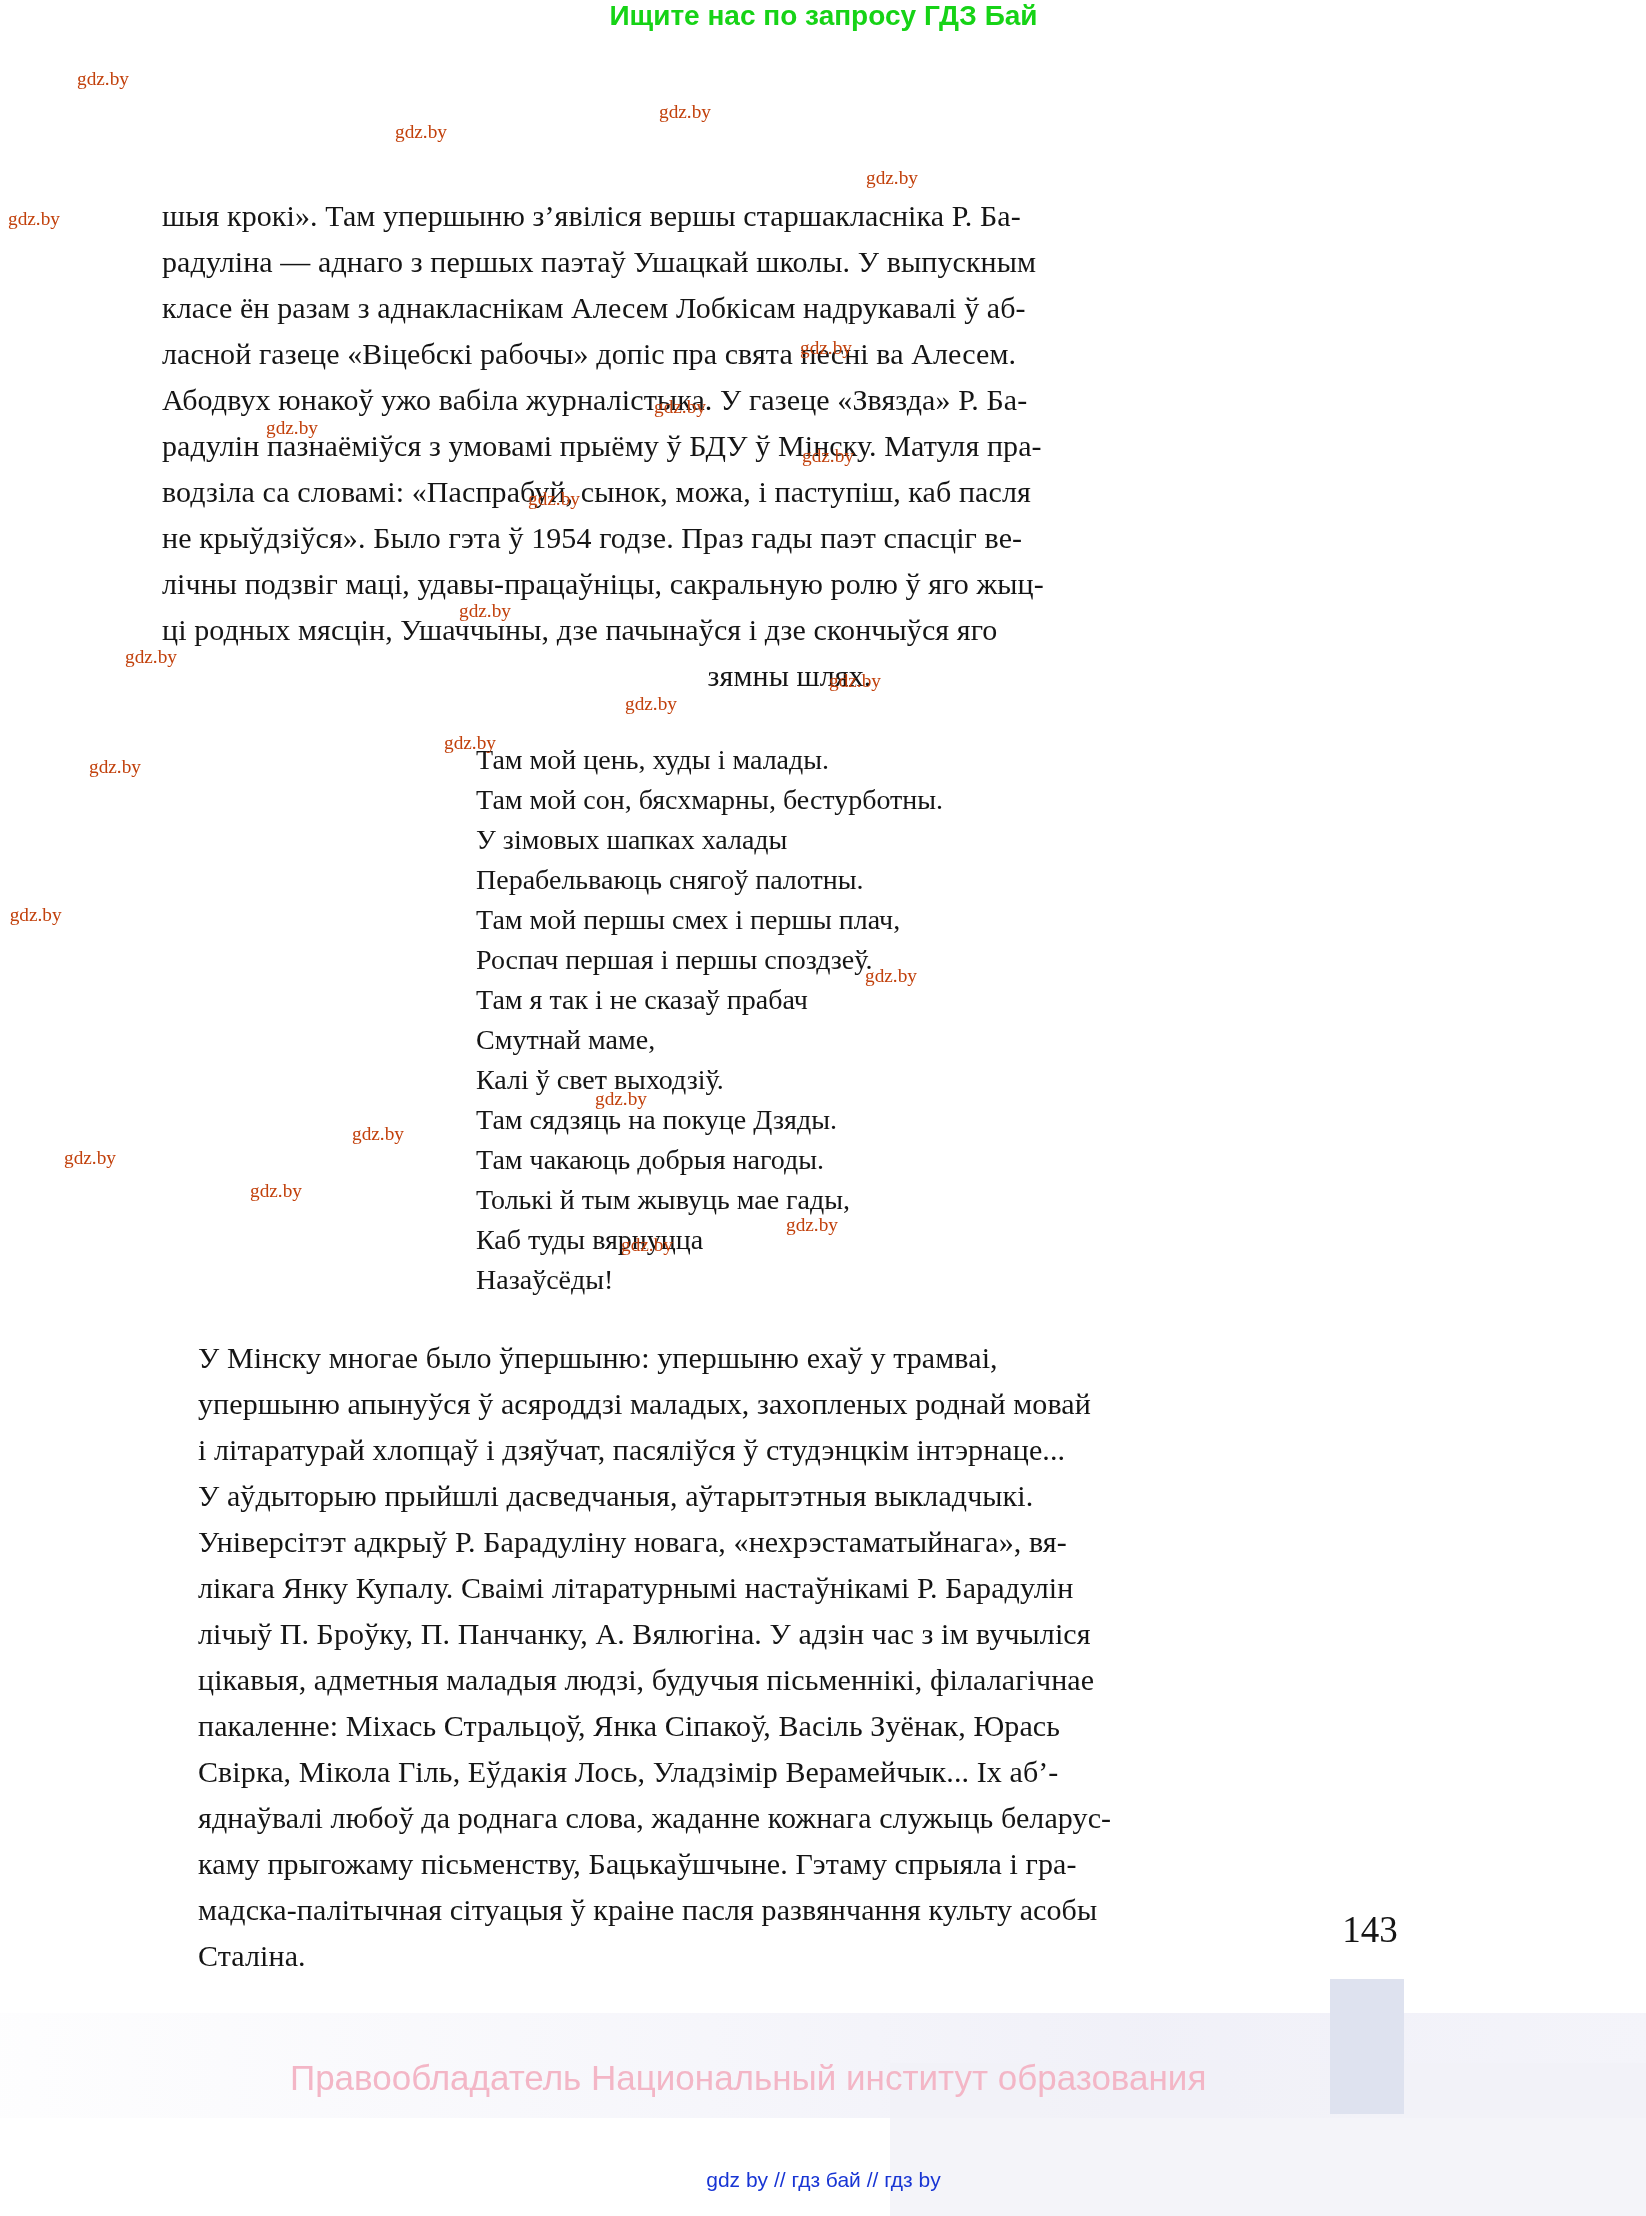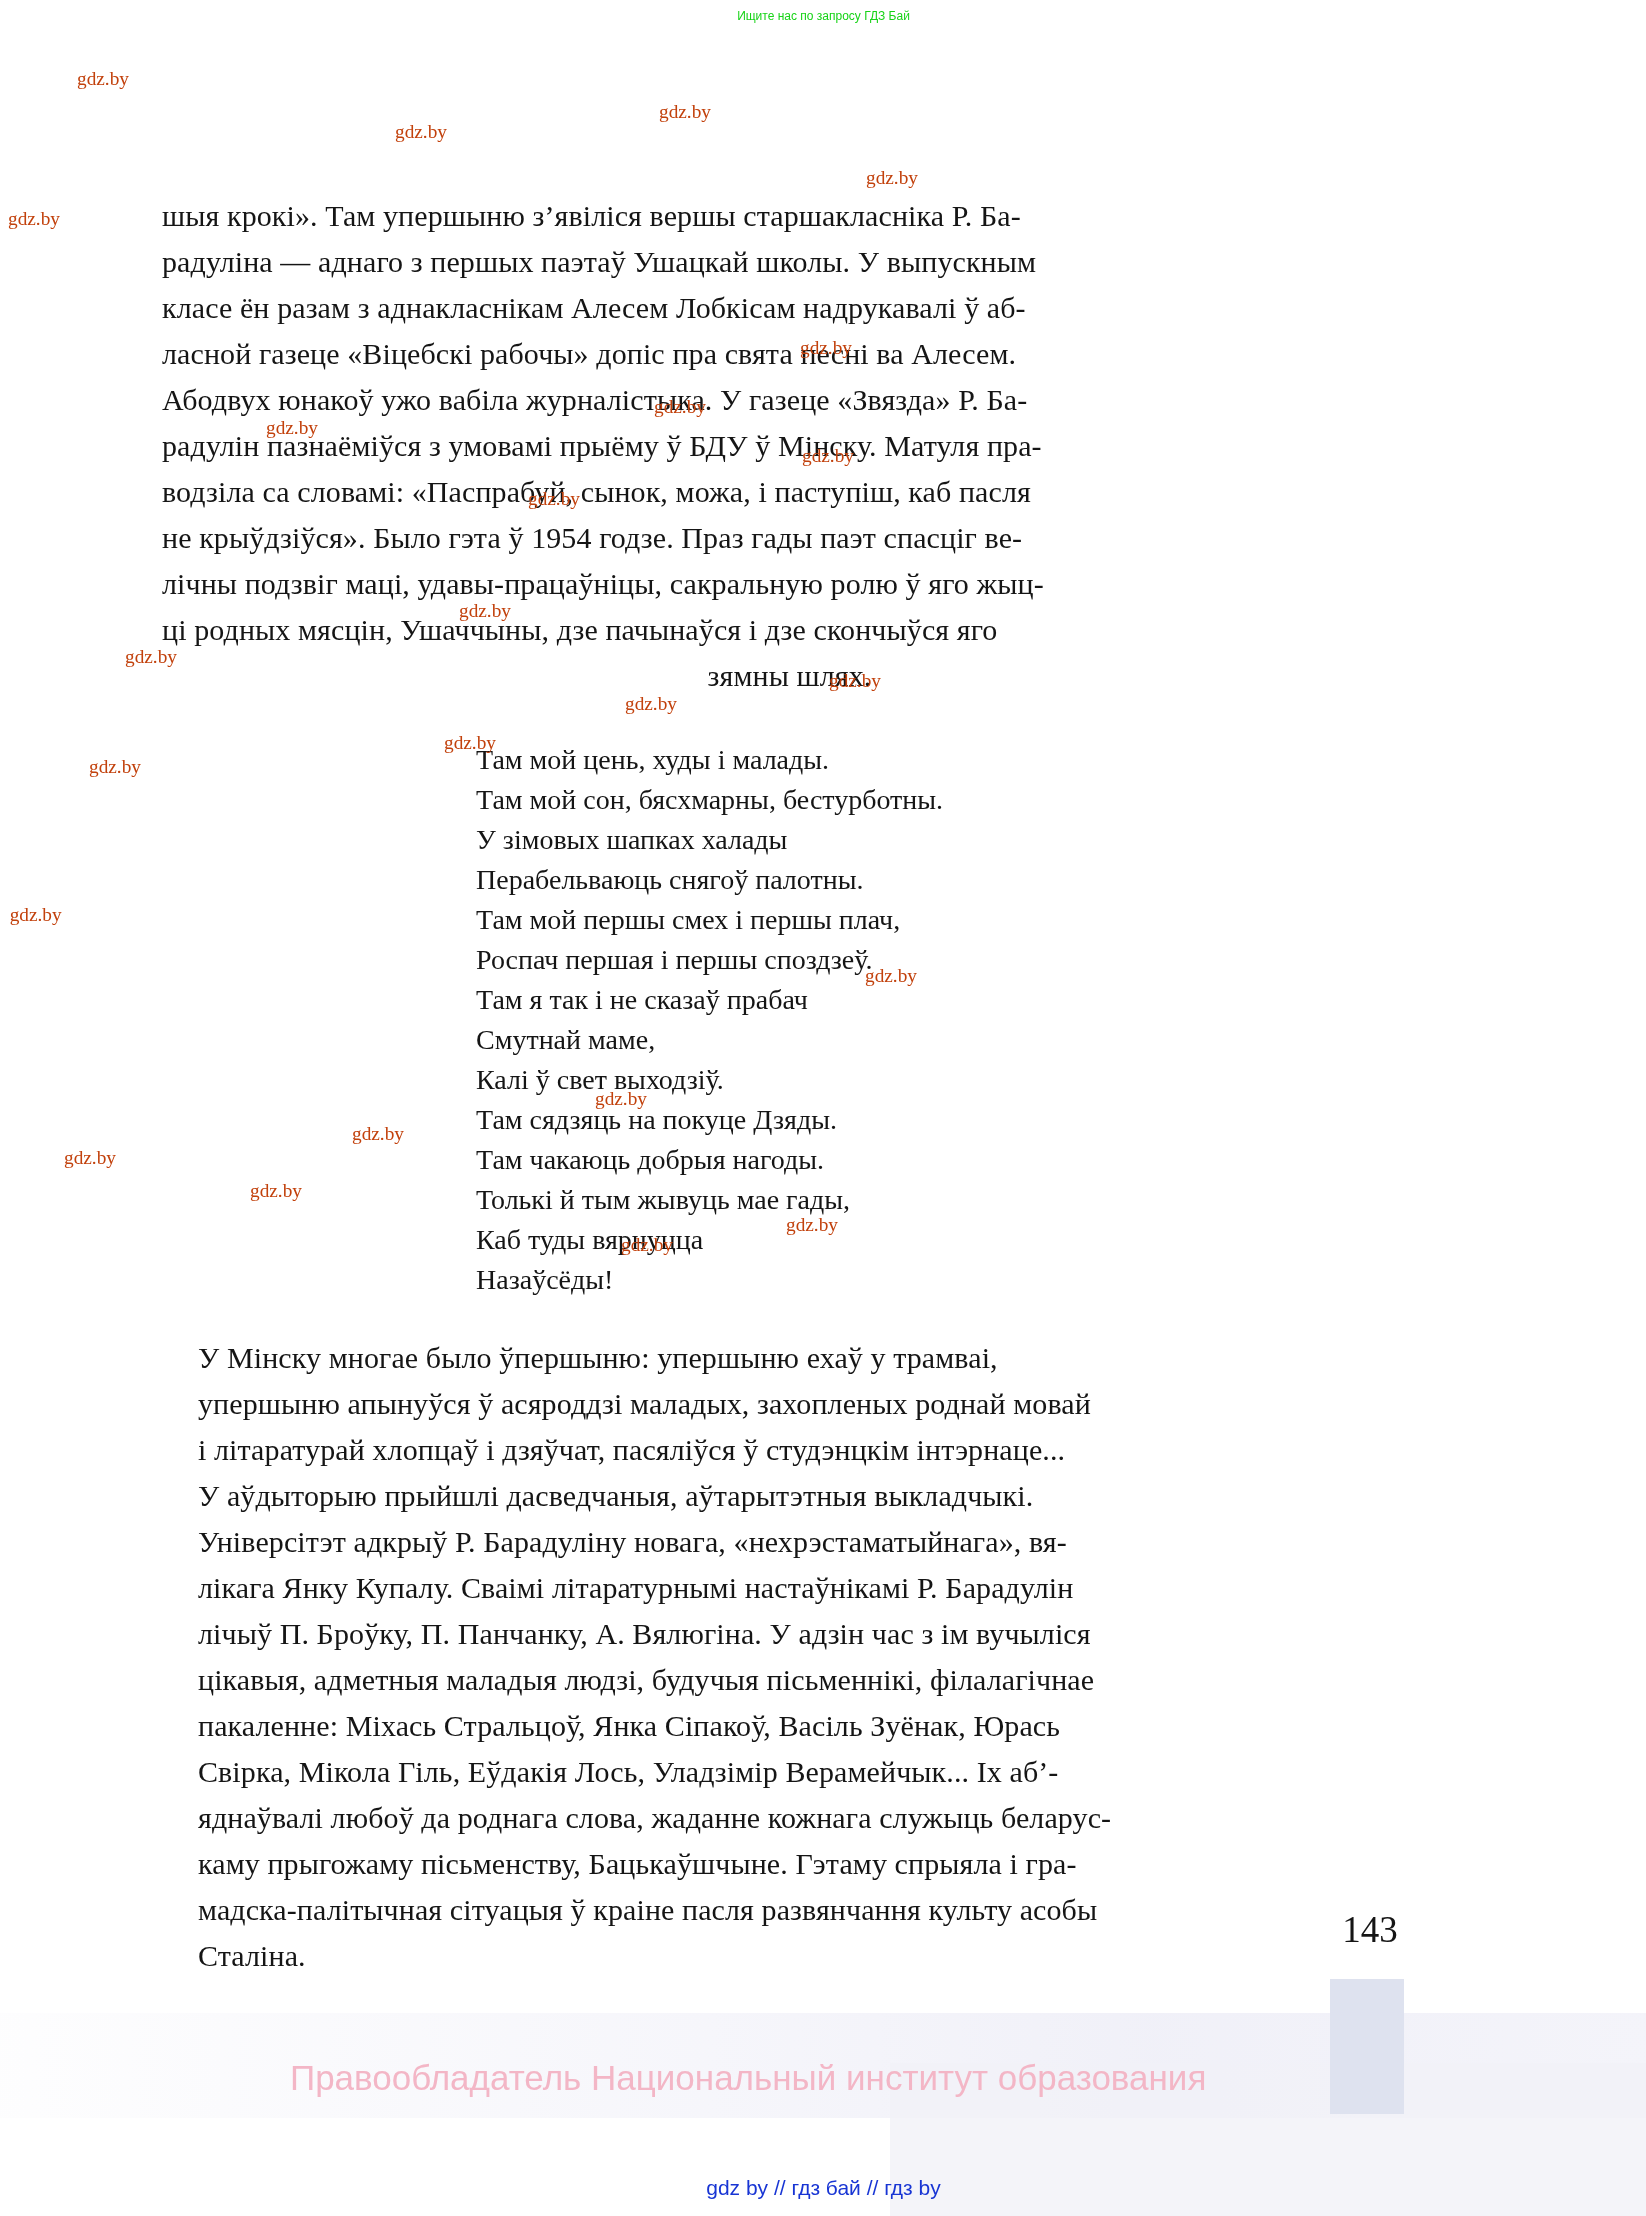--- a/index.html
+++ b/index.html
@@ -21,22 +21,22 @@
     top: 0;
     left: 0;
     width: 1647px;
     height: 32px;
     display: flex;
     align-items: center;
     justify-content: center;
   }
   .promo-banner .promo-text {
     font-family: "Liberation Sans", "DejaVu Sans", sans-serif;
-    font-size: 12px;
-    font-weight: 400;
+    font-size: 28px;
+    font-weight: 700;
     color: #16d316;
     letter-spacing: 0px;
     white-space: nowrap;
   }
 
   
   .page-sheet {
     position: absolute;
     top: 32px;
     left: 0;
@@ -162,21 +162,20 @@
   .bottom-links {
     position: absolute;
     left: 0;
     top: 2168px;
     width: 1647px;
     text-align: center;
     font-family: "Liberation Sans", "DejaVu Sans", sans-serif;
     font-size: 21px;
     color: #1835d4;
     white-space: nowrap;
-    margin-top: 8px;
   }
 </style>
 </head>
 <body>
 
 <div class="promo-banner">
   <span class="promo-text">Ищите нас по запросу ГДЗ Бай</span>
 </div>
 
 <div class="page-sheet">

